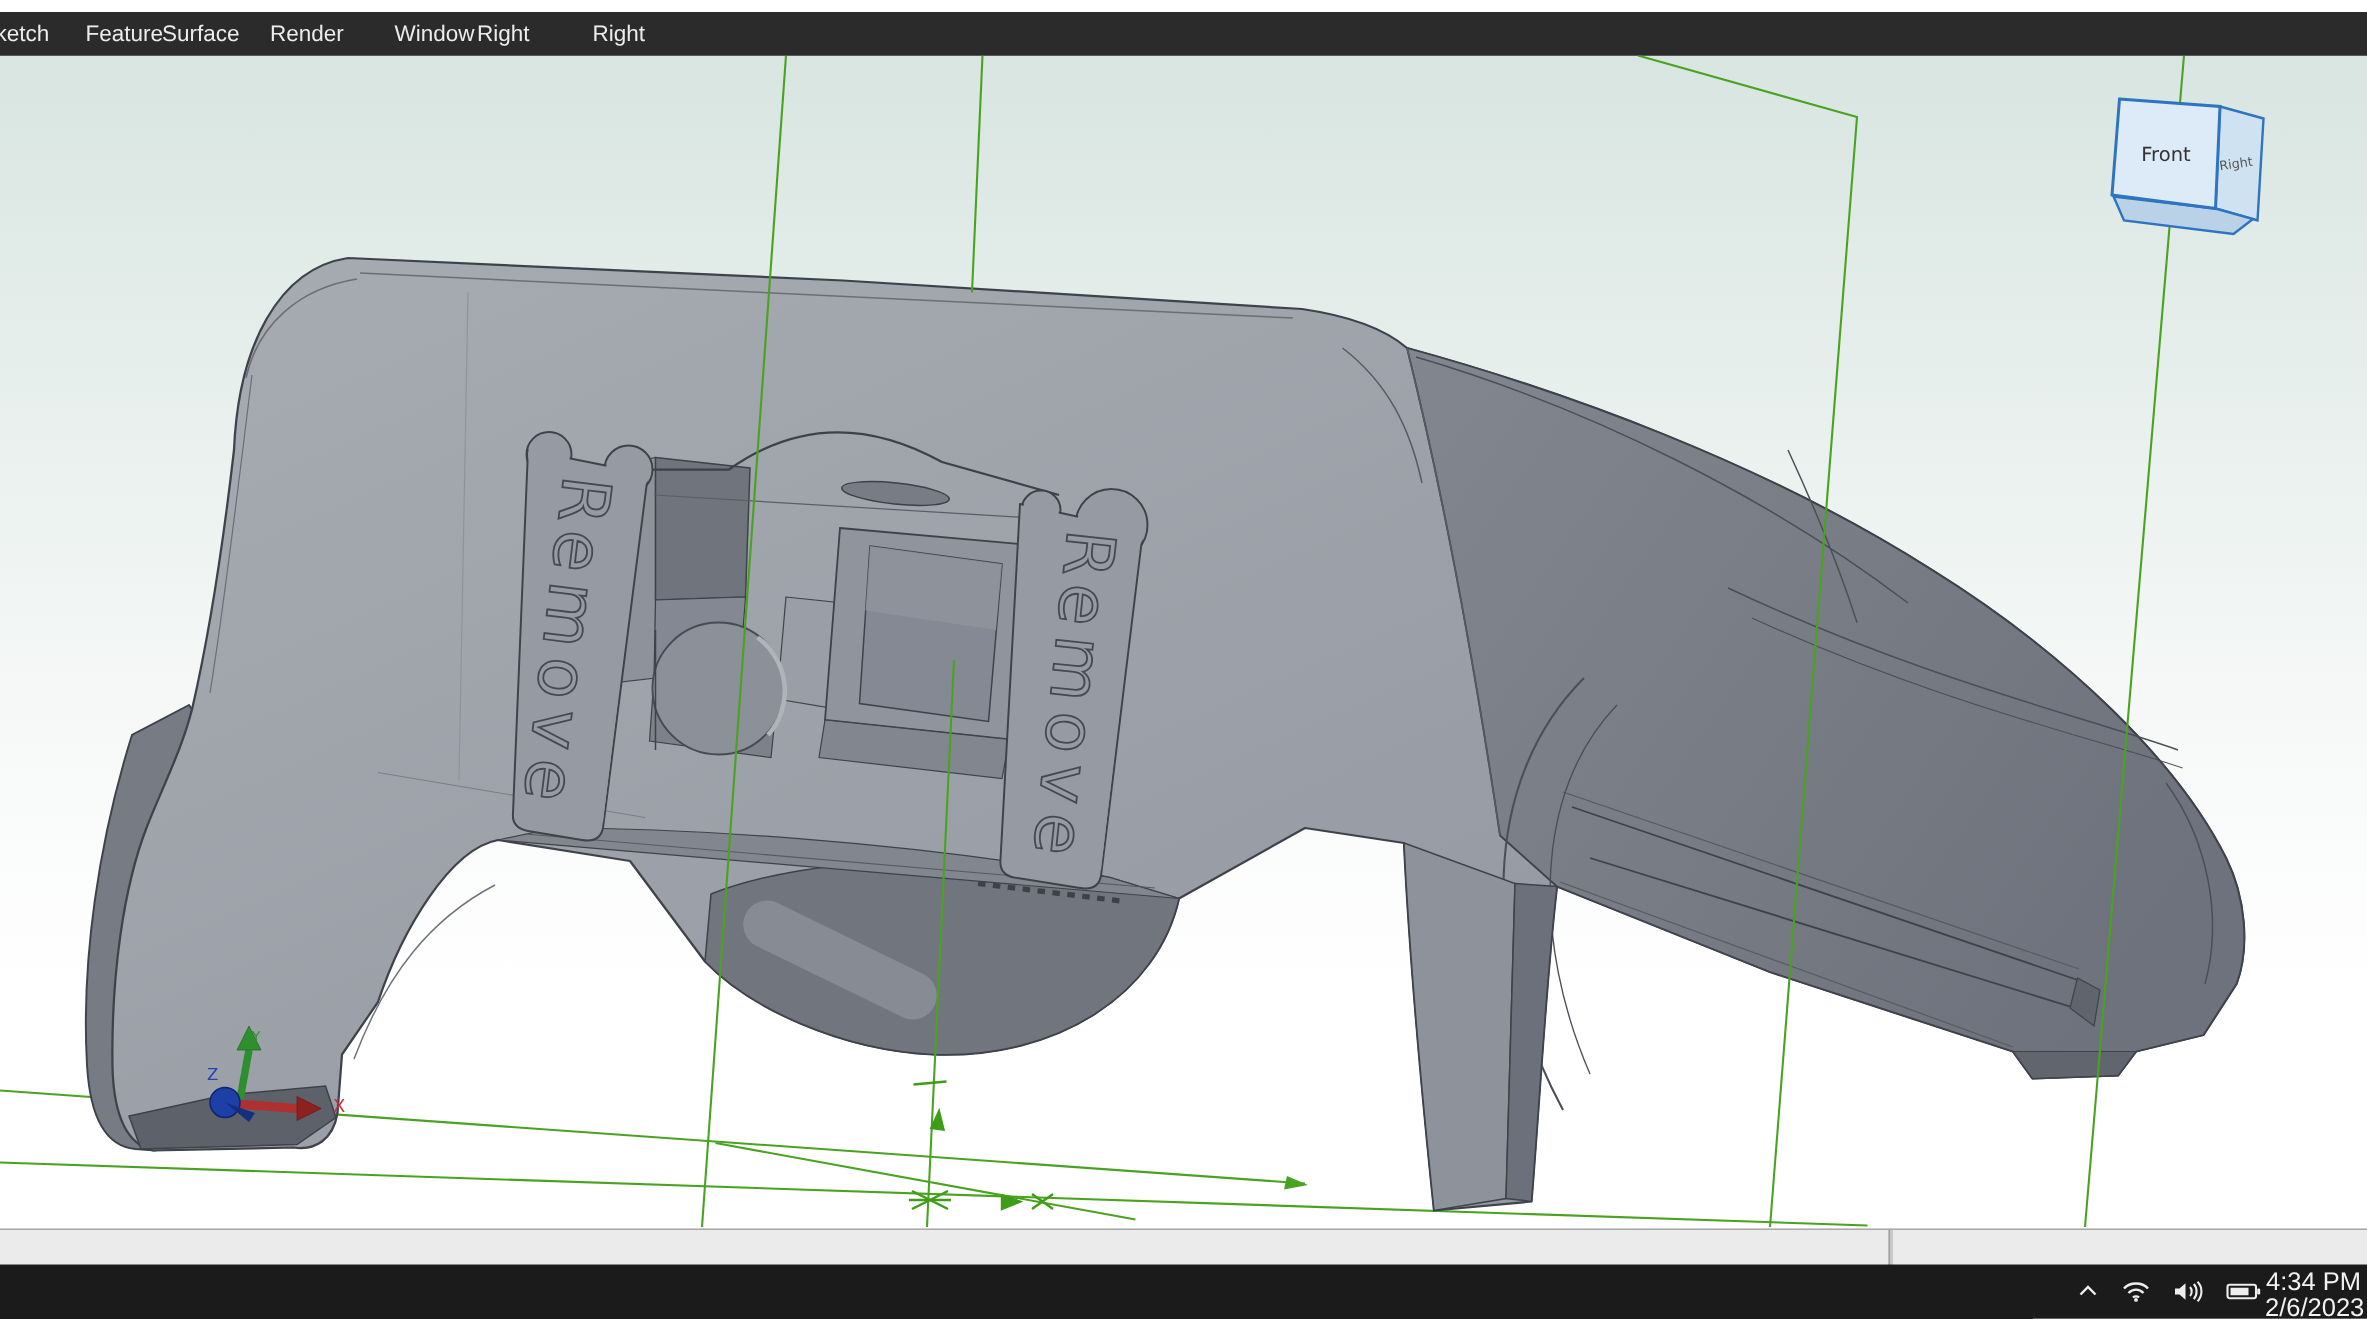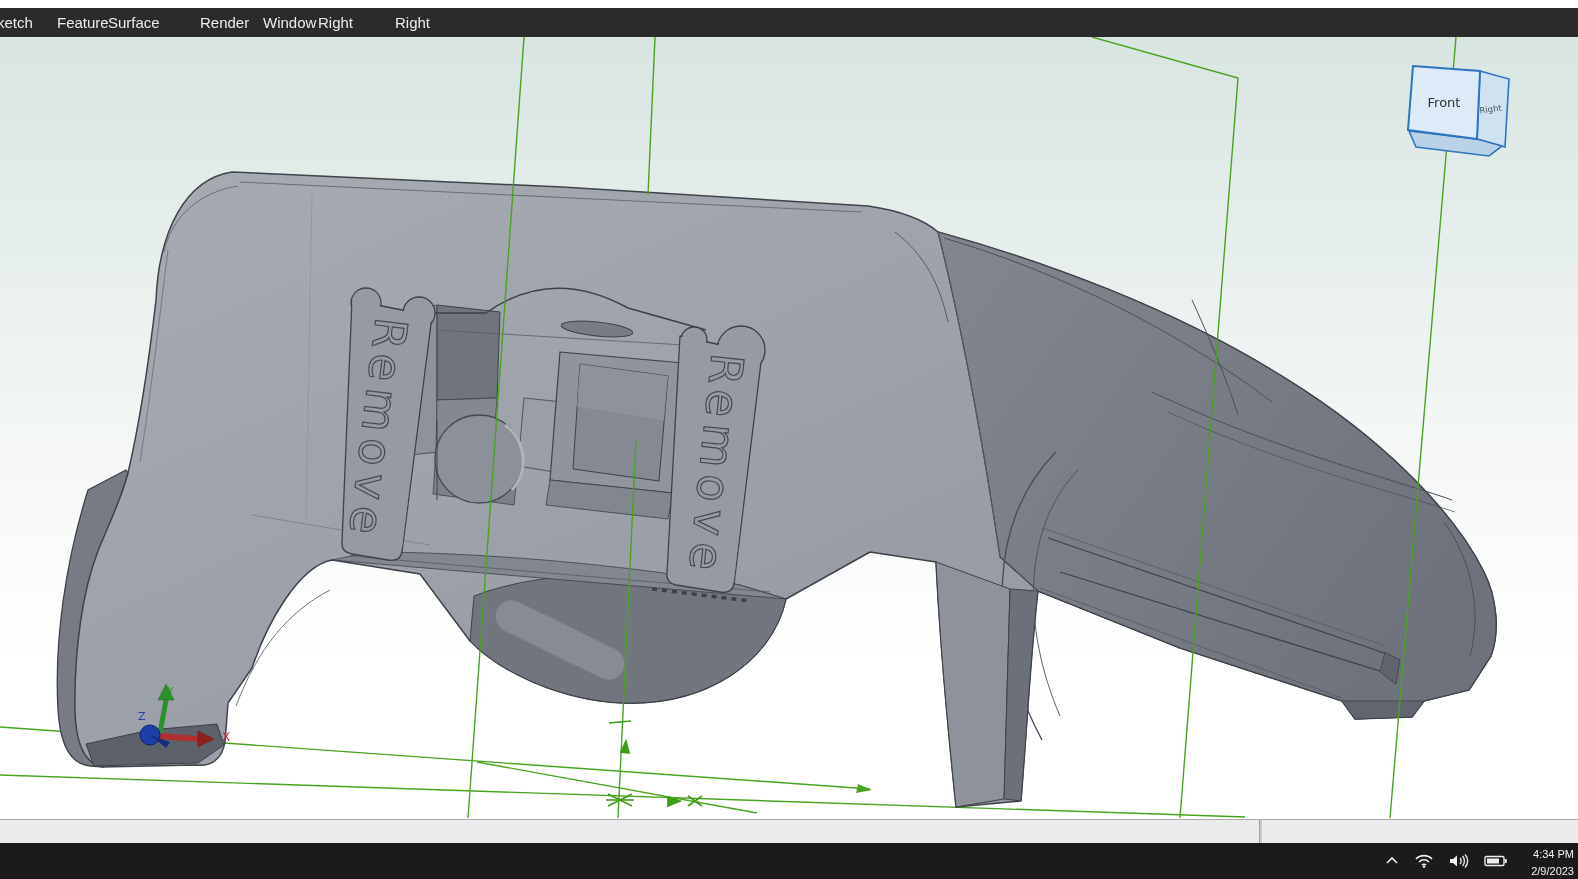--- a/index.html
+++ b/index.html
@@ -17,34 +17,34 @@
   
   .viewport{position:absolute;left:0;top:37px;width:1578px;height:782px;display:block;}
   
   .statusbar{position:absolute;left:0;top:819px;width:1578px;height:24px;background:#ebebeb;
              border-top:1px solid #a8a8a8;box-sizing:border-box;}
   .statusbar .sdiv{position:absolute;left:1259px;top:0;width:2px;height:24px;background:#c9c9c9;border-left:1px solid #9f9f9f;}
   
   .taskbar{position:absolute;left:0;top:843px;width:1578px;height:36px;background:#1b1b1b;overflow:hidden;}
   .tray{position:absolute;right:70px;top:0;height:36px;display:flex;align-items:center;gap:14px;}
   .tray svg{display:block;}
-  .clock{position:absolute;right:4px;top:3px;width:64px;color:#f2f2f2;font-size:11px;
+  .clock{position:absolute;right:4px;top:3px;width:64px;color:#f2f2f2;font-size:17px;
          text-align:right;line-height:17px;white-space:nowrap;}
 </style>
 </head>
 <body>
 
 <div class="screen">
 
 
   <div class="menubar">
     <span class="mitem" style="left:-3px">ketch</span>
     <span class="mitem" style="left:57px">Feature</span>
     <span class="mitem" style="left:108px">Surface</span>
-    <span class="mitem" style="left:200px">Render</span>
+    <span class="mitem" style="left:180px">Render</span>
     <span class="mitem" style="left:263px">Window</span>
     <span class="mitem" style="left:318px">Right</span>
     <span class="mitem" style="left:395px">Right</span>
   </div>
 
   <svg class="viewport" viewBox="0 37 1578 782">
     <defs>
       <linearGradient id="sky" x1="0" y1="0" x2="0" y2="1">
         <stop offset="0" stop-color="#d8e5e1"></stop>
         <stop offset="0.28" stop-color="#e7efec"></stop>
@@ -250,17 +250,17 @@
         <path d="M17,1.5 C20.5,5 20.5,11 17,14.5" stroke="#eee" stroke-width="1.4" fill="none"></path>
       </svg>
       <svg width="24" height="16" viewBox="0 0 24 16">
         <rect x="1" y="3.5" width="19" height="9" rx="1.5" stroke="#eee" stroke-width="1.4" fill="none"></rect>
         <rect x="3" y="5.5" width="12" height="5" fill="#eee"></rect>
         <rect x="20.8" y="6" width="2" height="4" rx="0.8" fill="#eee"></rect>
       </svg>
     </div>
     <div class="clock">
       <div>4:34 PM</div>
-      <div>2/9/2023</div>
+      <div>2/6/2023</div>
     </div>
   </div>
 
 </div>
 
 </body></html>

